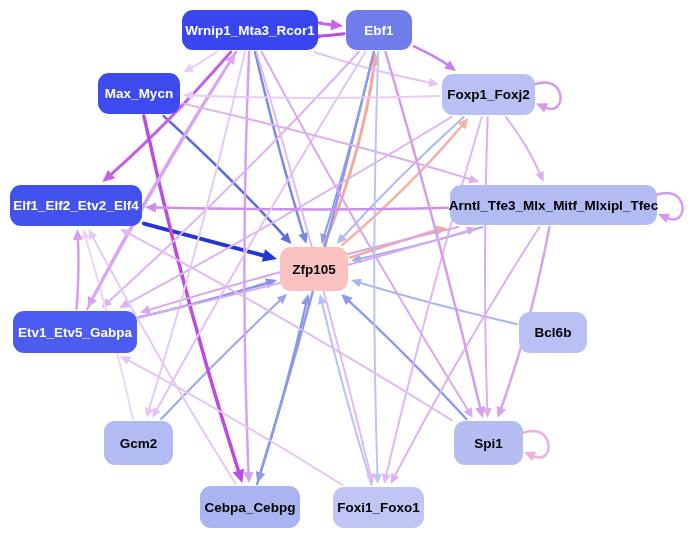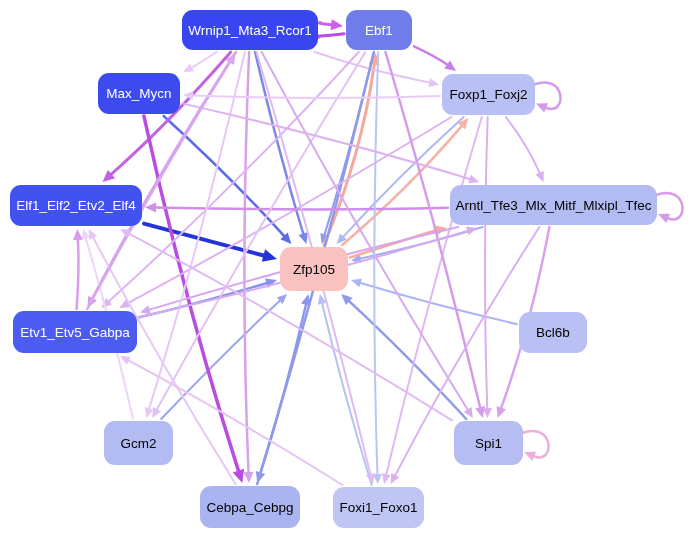--- a/index.html
+++ b/index.html
@@ -1,17 +1,17 @@
 <!DOCTYPE html>
 <html><head>
 <meta charset="utf-8">
 <style>
   html,body{margin:0;padding:0;background:#ffffff;}
   #stage{position:relative;width:688px;height:536px;background:#ffffff;overflow:hidden;
-         font-family:"Liberation Sans", sans-serif;}
+         font-family:"Liberation Sans", sans-serif;font-weight:bold;}
   svg text{font-family:"Liberation Sans", sans-serif;}
 </style>
 </head>
 <body>
 
 <div id="stage">
   <svg id="graph-svg" width="688" height="536" viewBox="0 0 688 536" xmlns="http://www.w3.org/2000/svg">
       <g>
         <path d="M144.0,223.6 Q195.0,237.3 263.5,255.5" fill="none" stroke="#2434d8" stroke-width="4" stroke-linecap="round"></path>
         <polygon fill="#2434d8" points="277.0,259.1 261.8,261.8 265.1,249.2"></polygon>

